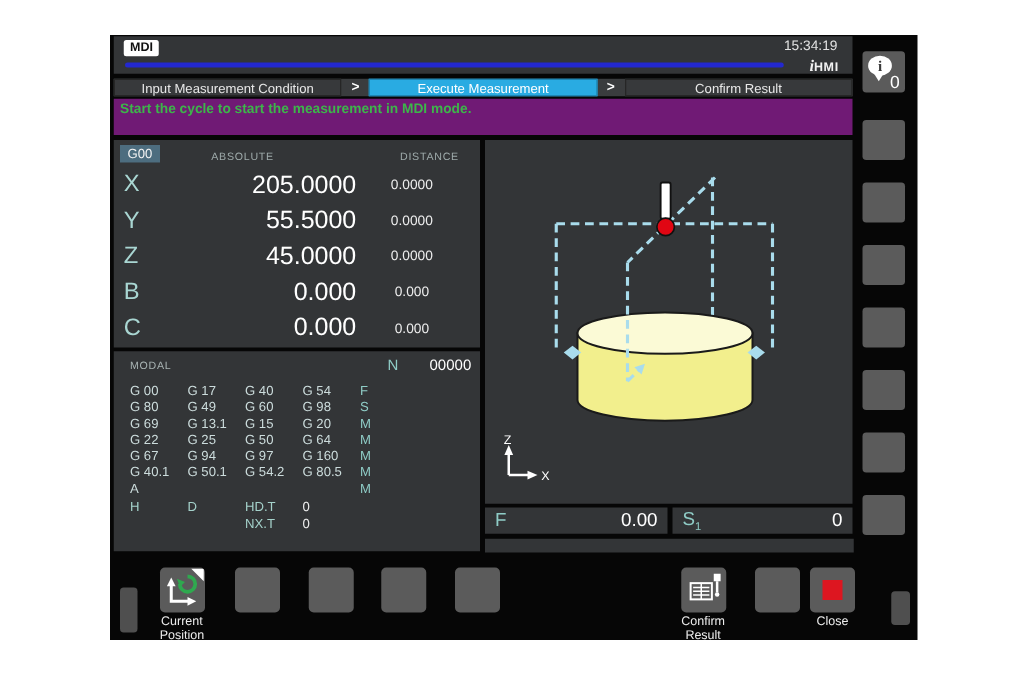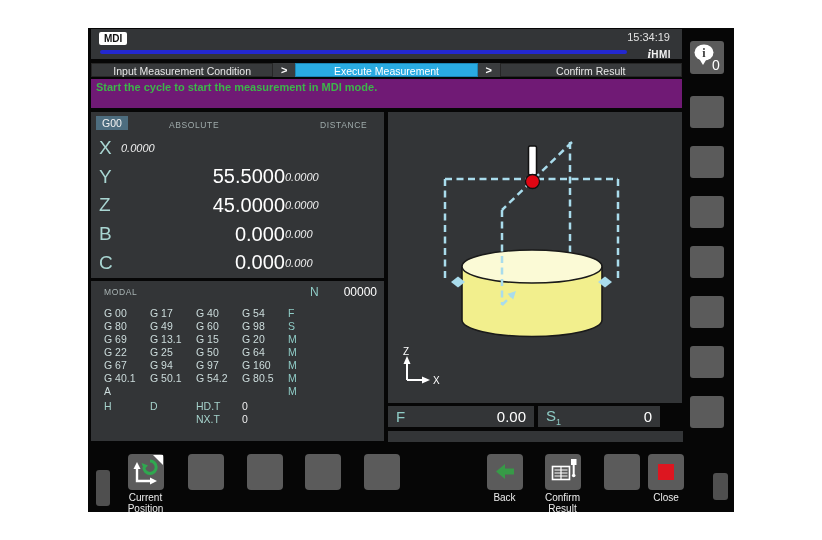--- a/index.html
+++ b/index.html
@@ -33,21 +33,21 @@
   
   .pos-panel { position:absolute; left:3px; top:84px; width:293px; height:166px; background:#333537; }
   .pos-head { position:relative; height:22px; }
   .gcode-badge { position:absolute; left:5px; top:4px; background:#4d6d7f; color:#f2f2f2;
                  font-size:10.5px; padding:0 6px; line-height:14px; }
   .col-label { position:absolute; top:8px; color:#9fabab; font-size:8.5px; letter-spacing:0.6px; }
   .col-abs { left:78px; } .col-dist { left:229px; }
   .pos-row { display:grid; grid-template-columns:30px 164px 91px; align-items:center; height:28.6px; }
   .ax-name { padding-left:8px; color:#a9d6d2; font-size:19px; }
   .ax-abs  { text-align:right; color:#fff; font-size:20px; }
-  .ax-dist { text-align:left; color:#eee; font-size:11px; padding-right:2px;font-style:italic; }
+  .ax-dist { text-align:center; color:#eee; font-size:11px; padding-right:2px; }
 
   
   .modal-panel { position:absolute; left:3px; top:253px; width:293px; height:160px; background:#333537; }
   .modal-title { position:absolute; left:13px; top:6px; color:#a9b4b4; font-size:8.5px; letter-spacing:0.6px; }
   .n-label { position:absolute; left:219px; top:4px; color:#8fccc6; font-size:12px; }
   .n-value { position:absolute; right:7px; top:4px; color:#fff; font-size:12px; }
   .mg { position:absolute; left:13px; top:26px; width:272px; }
   .mg-row { display:grid; grid-template-columns:46px 46px 46px 46px 1fr; height:13px; }
   .mg-row span { color:#ccdcdc; font-size:10.5px; line-height:13px; }
   .mg-row .mletter { color:#8fccc6; }
@@ -55,21 +55,21 @@
   .tool-row { display:grid; grid-template-columns:46px 46px 46px 46px 1fr; height:13px; }
   .tool-row span { font-size:10.5px; line-height:13px; color:#a5d2cb; }
   .tool-row .tval { color:#eee; }
 
   
   .graphic-panel { position:absolute; left:300px; top:84px; width:294px; height:291px; background:#333537; }
 
   
   .fs-cell { position:absolute; top:378px; height:21px; background:#333537;
              display:flex; align-items:center; justify-content:space-between; padding:0 8px; }
-  .f-cell { left:300px; width:146px; } .s-cell { left:450px; width:122px; }
+  .f-cell { left:300px; width:146px; } .s-cell { left:450px; width:144px; }
   .fs-label { color:#8fccc6; font-size:15px; }
   .fs-label sub { font-size:9px; }
   .fs-value { color:#fff; font-size:15px; }
   .thin-bar { position:absolute; left:300px; top:403px; width:295px; height:11px; background:#333537; }
 
   
   .sk { position:absolute; top:426px; width:56px; text-align:center; }
   .sk-btn { width:36px; height:36px; margin:0 auto; background:#5b5b5b; border-radius:4px;
             position:relative; overflow:hidden; }
   .sk-label { margin-top:2px; color:#ececec; font-size:10px; line-height:11px; white-space:pre-line; }
@@ -105,20 +105,21 @@
     <div class="message">Start the cycle to start the measurement in MDI mode.</div>
 
     <div class="pos-panel">
       <div class="pos-head">
         <span class="gcode-badge">G00</span>
         <span class="col-label col-abs">ABSOLUTE</span>
         <span class="col-label col-dist">DISTANCE</span>
       </div>
       <div class="pos-row">
         <span class="ax-name">X</span>
+        <span class="ax-abs">205.0000</span>
         <span class="ax-dist">0.0000</span>
       </div>
       <div class="pos-row">
         <span class="ax-name">Y</span>
         <span class="ax-abs">55.5000</span>
         <span class="ax-dist">0.0000</span>
       </div>
       <div class="pos-row">
         <span class="ax-name">Z</span>
         <span class="ax-abs">45.0000</span>
@@ -277,28 +278,20 @@
       <div class="sk-btn"></div>
     </div>
     <div class="sk" style="left:148.5px">
       <div class="sk-btn"></div>
     </div>
     <div class="sk" style="left:206.5px">
       <div class="sk-btn"></div>
     </div>
     <div class="sk" style="left:265.5px">
       <div class="sk-btn"></div>
-    </div>
-    <div class="sk" style="left:388.5px">
-      <div class="sk-btn">
-        <svg width="36" height="36" viewBox="0 0 36 36">
-          <polygon points="9,17.5 18,10 18,14.5 27,14.5 27,20.5 18,20.5 18,25" fill="#379a47"></polygon>
-        </svg>
-      </div>
-      <div class="sk-label">Back</div>
     </div>
     <div class="sk" style="left:446.5px">
       <div class="sk-btn">
         <svg width="36" height="36" viewBox="0 0 36 36">
           <rect x="7.5" y="12.5" width="17" height="13" fill="none" stroke="#ffffff" stroke-width="1.6"></rect>
           <line x1="16" y1="12.5" x2="16" y2="25.5" stroke="#ffffff" stroke-width="1.2"></line>
           <line x1="9.5" y1="16" x2="22.5" y2="16" stroke="#ffffff" stroke-width="1.2"></line>
           <line x1="9.5" y1="19" x2="22.5" y2="19" stroke="#ffffff" stroke-width="1.2"></line>
           <line x1="9.5" y1="22" x2="22.5" y2="22" stroke="#ffffff" stroke-width="1.2"></line>
           <rect x="26" y="5" width="5.5" height="6" fill="#ffffff"></rect>

